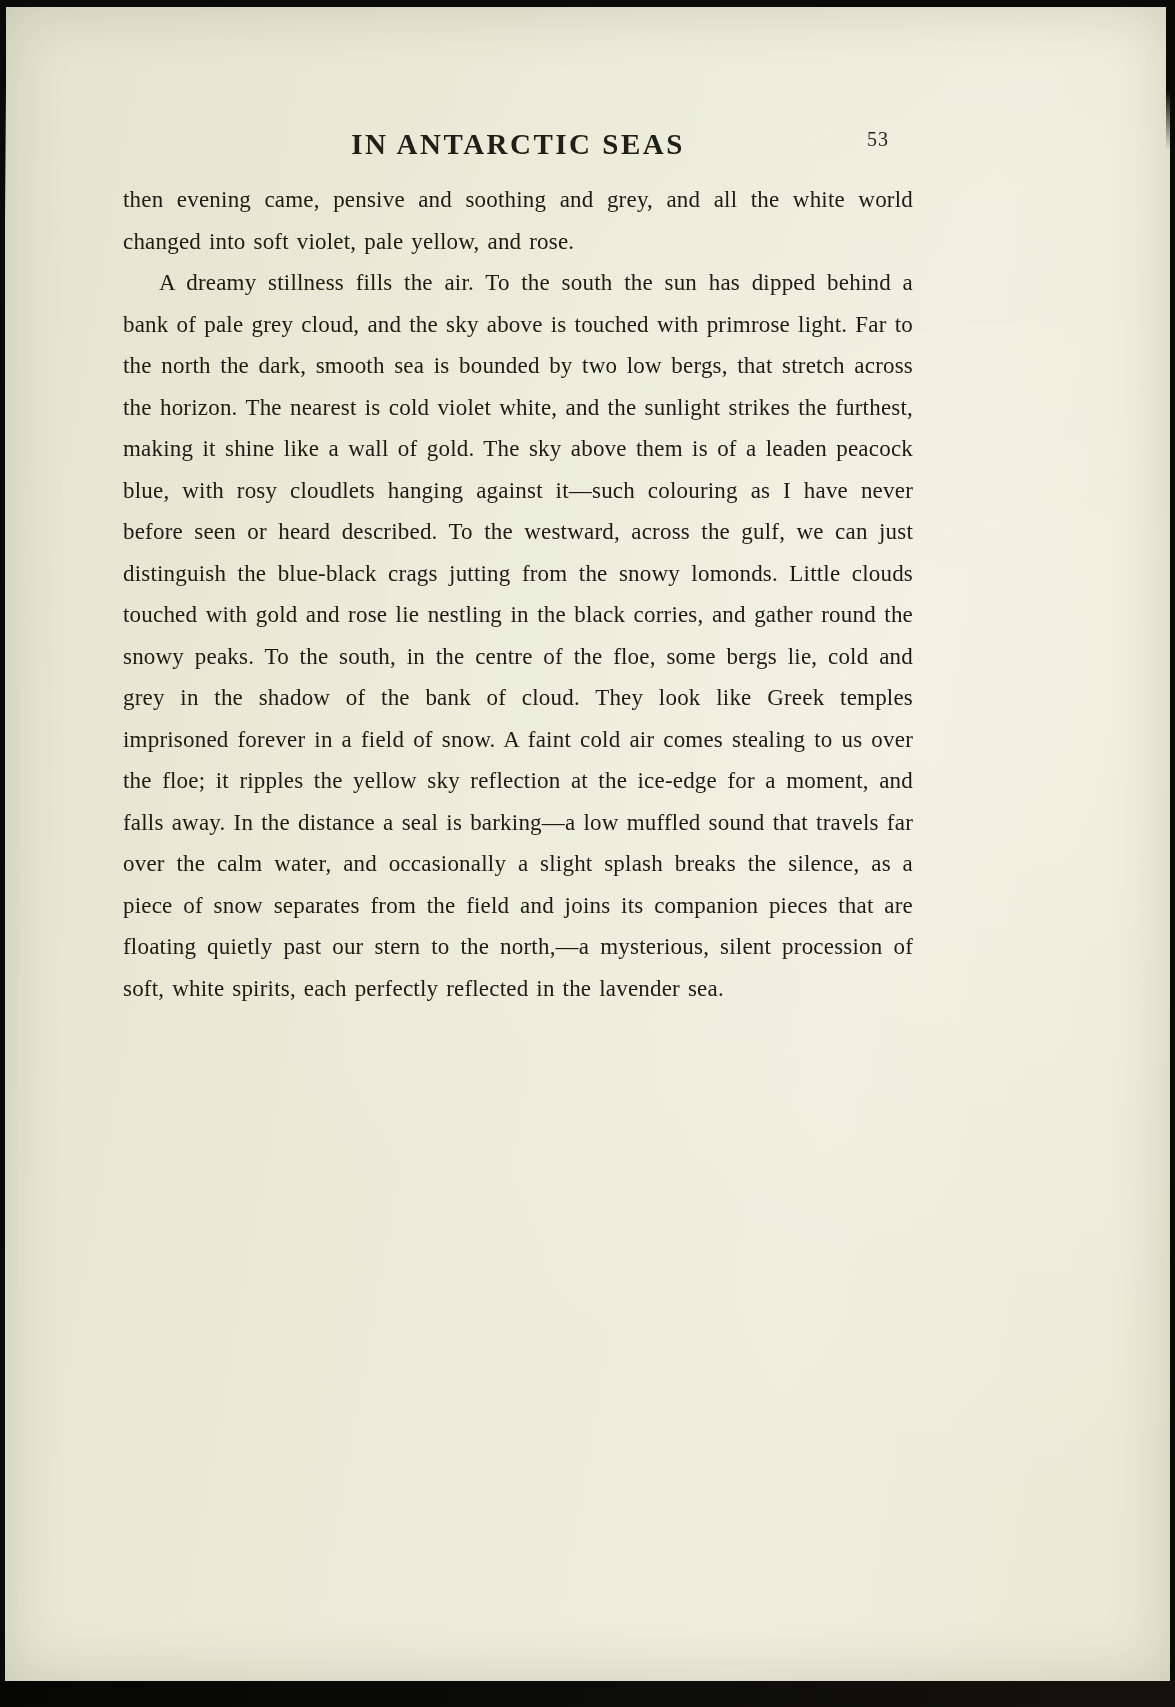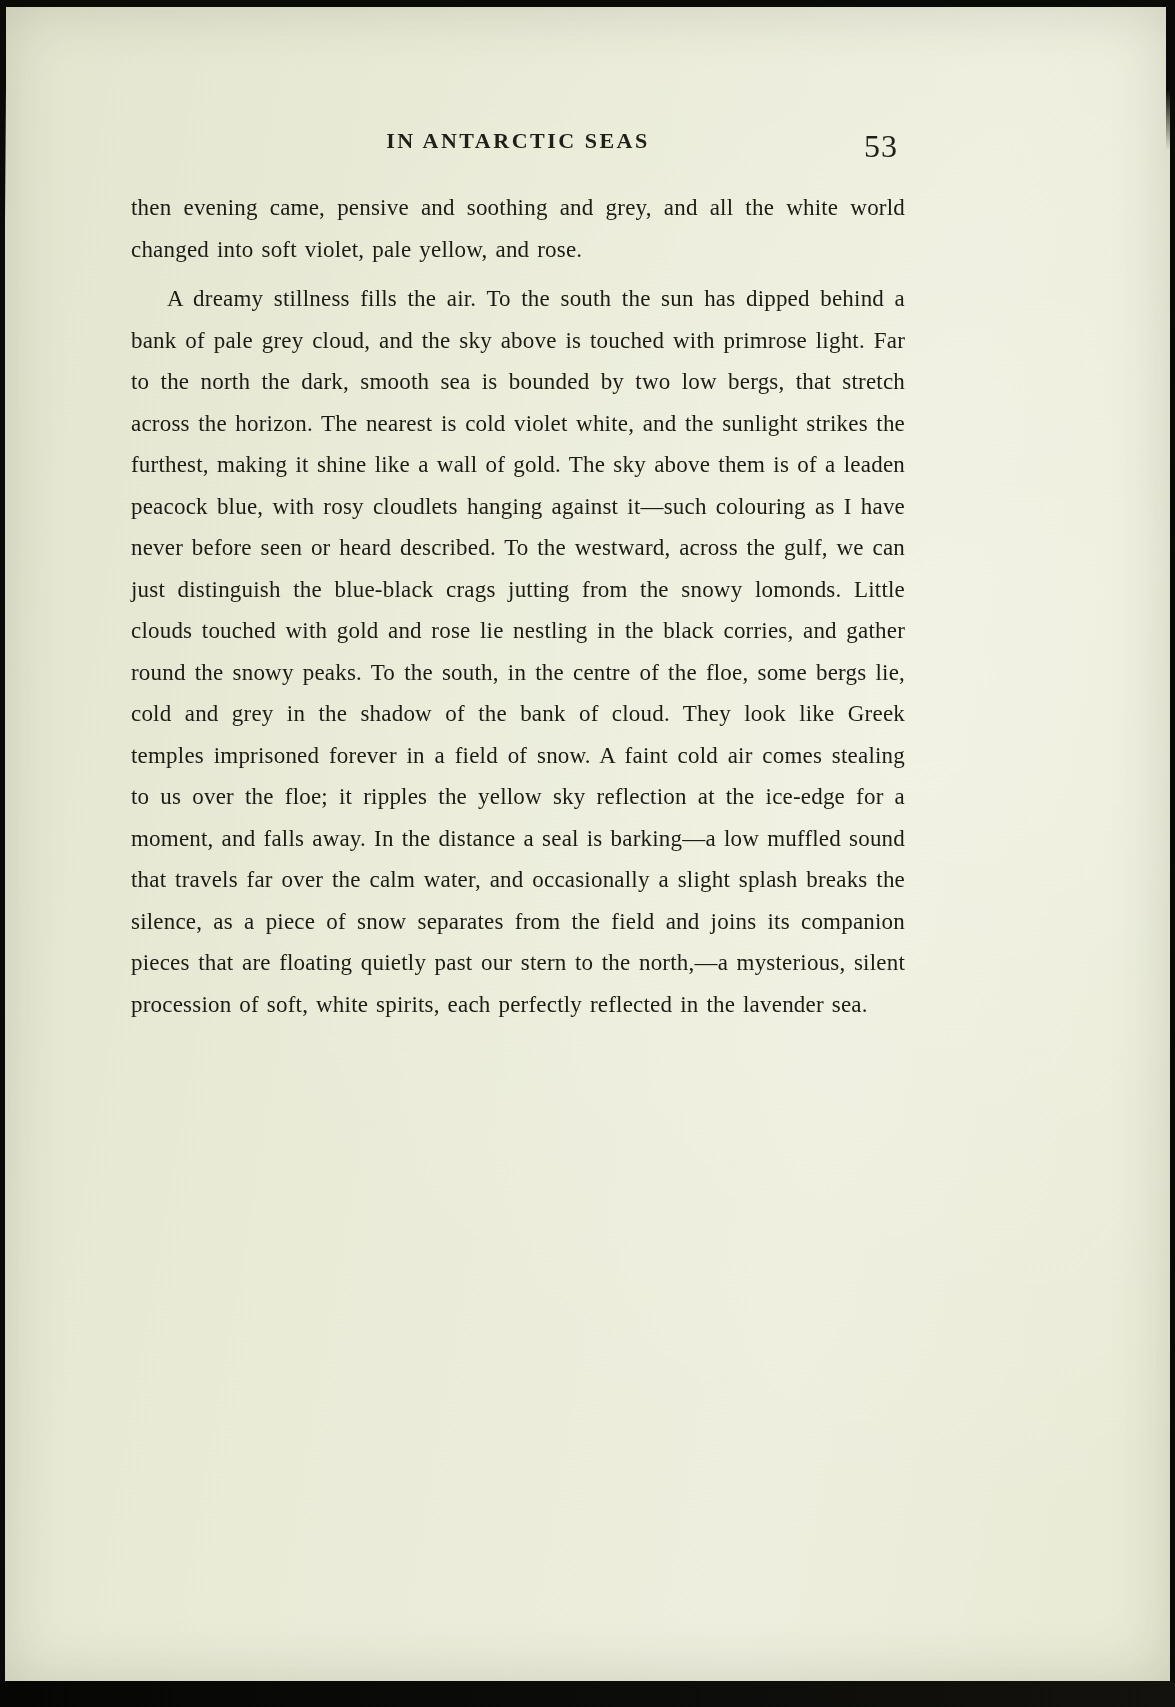--- a/index.html
+++ b/index.html
@@ -56,46 +56,46 @@
     left: 118px;
     width: 790px;
     height: 40px;
   }
   .running-title {
     position: absolute;
     left: 0;
     right: 0;
     text-align: center;
     font-weight: bold;
-    font-size: 22px;
+    font-size: 29px;
     letter-spacing: 2.5px;
     color: #221f18;
   }
   .page-number {
     position: absolute;
-    right: 15px;
+    right: 24px;
     top: 0;
-    font-size: 32px;
+    font-size: 20px;
     color: #221f18;
     letter-spacing: 1px;
   }
   .body-text {
     position: absolute;
     top: 172px;
     left: 118px;
     width: 790px;
     color: #1e1b15;
     font-size: 23px;
     line-height: 41.5px;
     text-align: justify;
     letter-spacing: 0.2px;
     word-spacing: 2px;
   }
   .body-text p {
-    margin: 8px;
+    margin: 0;
   }
   .body-text p.indented {
     text-indent: 36px;
   }
 </style>
 </head>
 <body>
 
 <div class="scan-frame">
   <div class="paper">

